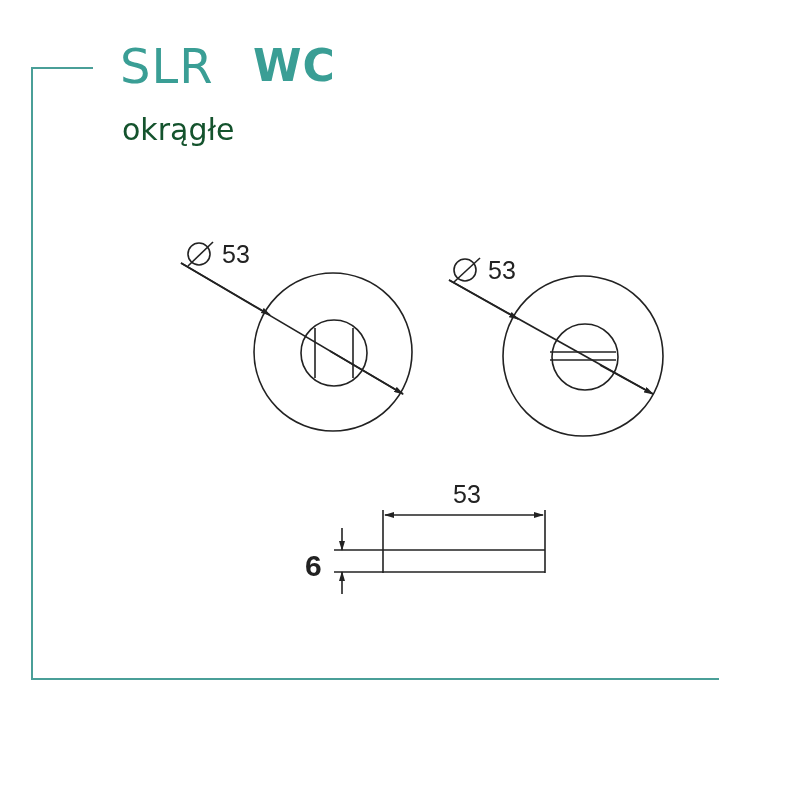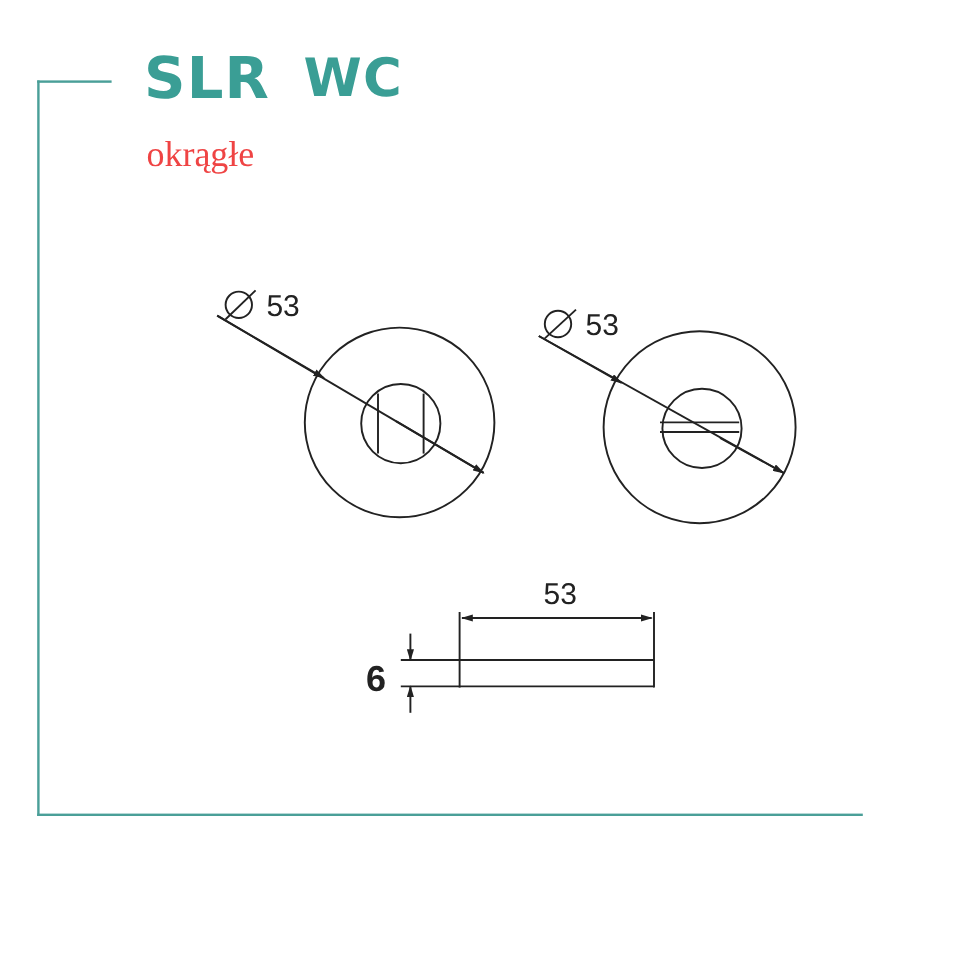--- a/index.html
+++ b/index.html
@@ -1,22 +1,22 @@
 <!DOCTYPE html>
 <html><head>
 <meta charset="utf-8">
 <style>
   html, body { margin:0; padding:0; background:#ffffff; }
   body { width:800px; height:800px; position:relative; overflow:hidden; font-family:"DejaVu Sans", sans-serif; }
   .frame-top { position:absolute; left:31px; top:67px; width:62px; height:2px; background:#4a9f98; }
   .frame-left { position:absolute; left:31px; top:67px; width:2px; height:613px; background:#4a9f98; }
   .frame-bottom { position:absolute; left:31px; top:678px; width:688px; height:2px; background:#4a9f98; }
-  .title-model { position:absolute; left:120px; top:38px; font-size:48px; font-weight:bold; color:#3a9e95; letter-spacing:1px; }
+  .title-model { position:absolute; left:120px; top:38px; font-size:48px; font-weight:normal; color:#3a9e95; letter-spacing:1px; }
   .title-type { position:absolute; left:253px; top:40px; font-size:44px; font-weight:bold; color:#3a9e95; letter-spacing:1px; }
-  .subtitle { position:absolute; left:122px; top:112px; font-size:30px; color:#ef4444;font-family:Liberation Serif, serif; }
+  .subtitle { position:absolute; left:122px; top:112px; font-size:30px; color:#14532d; }
   svg.drawing { position:absolute; left:0; top:0; }
   .dimtxt { font-family:"Liberation Sans", sans-serif; font-size:25px; fill:#222; }
 </style>
 </head>
 <body>
 
 <div class="frame-top"></div>
 <div class="frame-left"></div>
 <div class="frame-bottom"></div>
 

